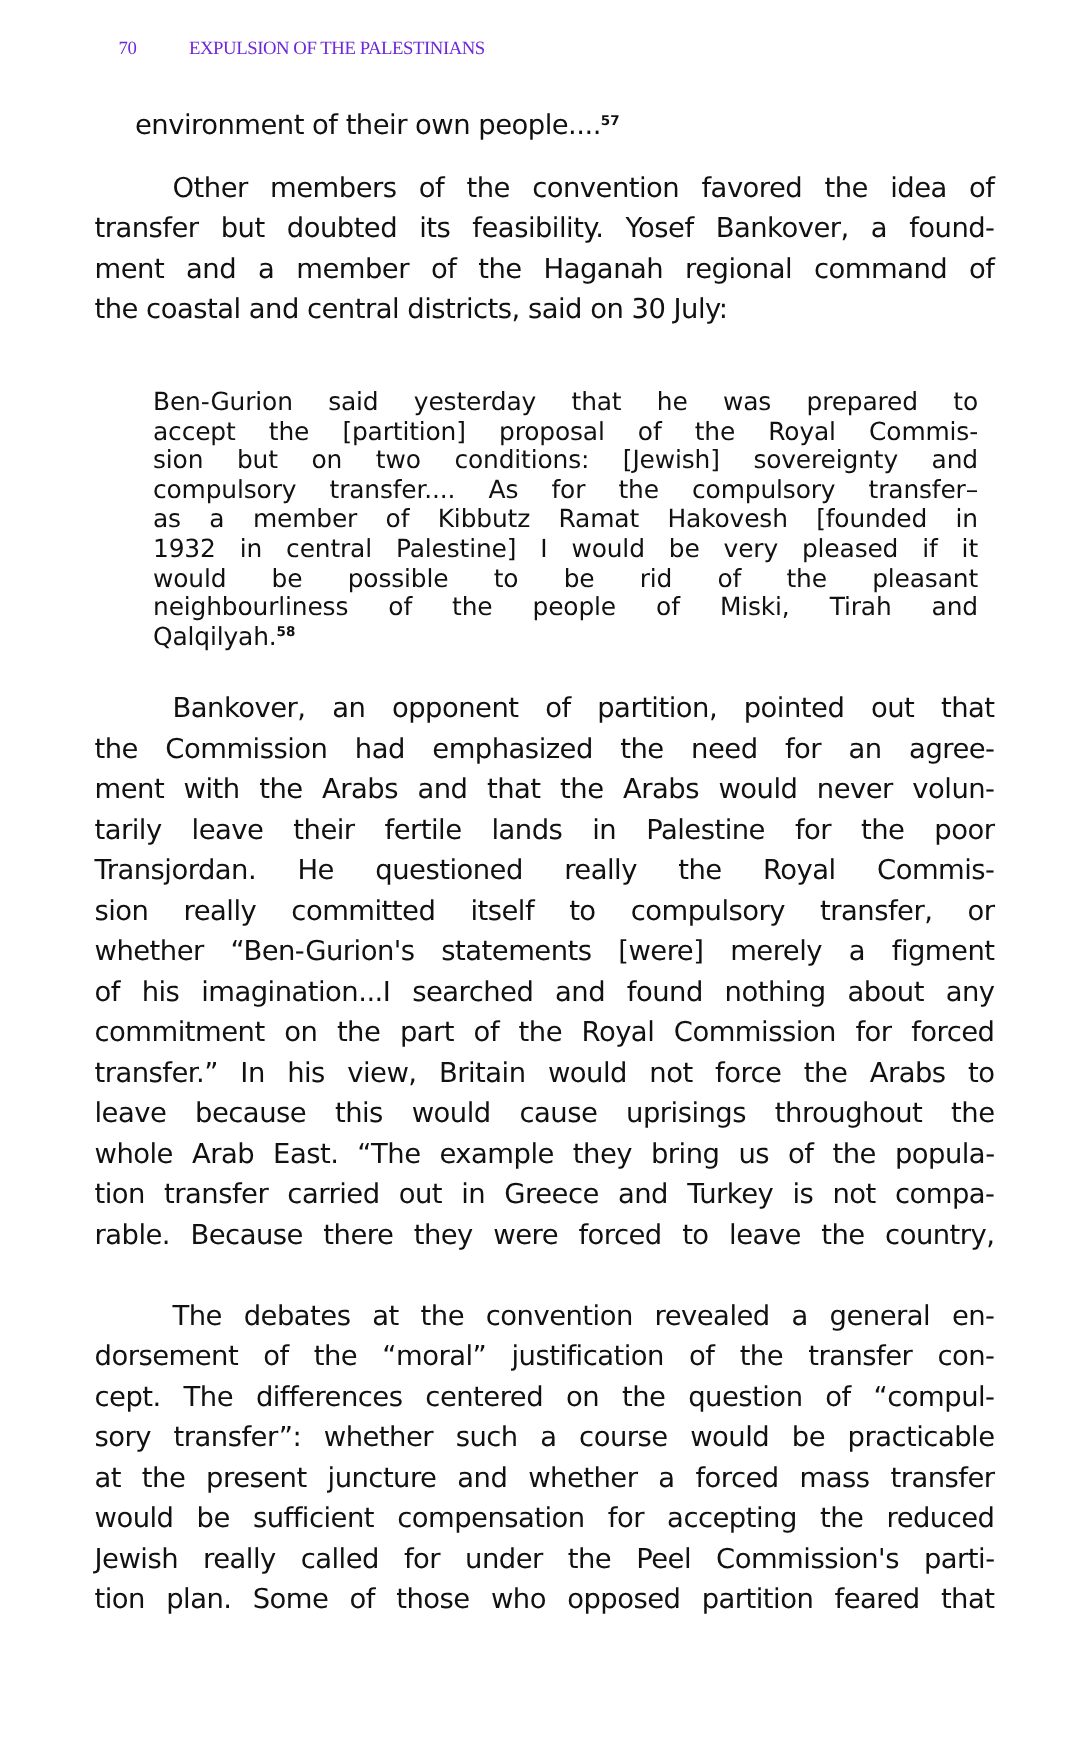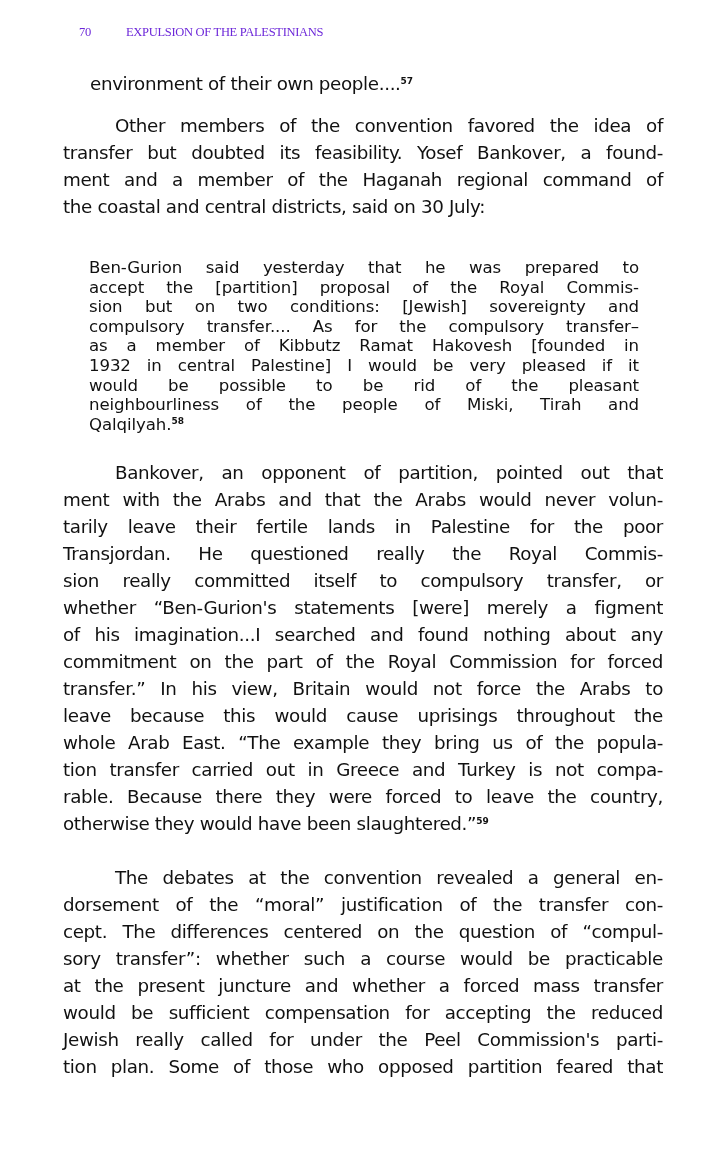--- a/index.html
+++ b/index.html
@@ -49,21 +49,21 @@
       text-align-last: left;
     }
     .line.indent {
       padding-left: 52px;
     }
     .line.cont {
       padding-left: 27px;
     }
     .quote {
       position: absolute;
-      left: 89px;
+      left: 102px;
       width: 550px;
     }
     .quote .line {
       font-size: 16.6px;
       letter-spacing: -0.1px;
       line-height: 19.6px;
       height: 19.6px;
     }
     sup.fn {
       font-size: 9px;
@@ -98,33 +98,33 @@
   <span class="line">compulsory transfer.... As for the compulsory transfer–</span>
   <span class="line">as a member of Kibbutz Ramat Hakovesh [founded in</span>
   <span class="line">1932 in central Palestine] I would be very pleased if it</span>
   <span class="line">would be possible to be rid of the pleasant</span>
   <span class="line">neighbourliness of the people of Miski, Tirah and</span>
   <span class="line last"><span>Qalqilyah.</span><sup class="fn">58</sup></span>
 </div>
 
 <div class="text-block" style="top:459px;">
   <span class="line indent">Bankover, an opponent of partition, pointed out that</span>
+  <span class="line">the Commission had emphasized the need for an agree-</span>
   <span class="line">ment with the Arabs and that the Arabs would never volun-</span>
   <span class="line">tarily leave their fertile lands in Palestine for the poor</span>
   <span class="line">Transjordan.  He questioned really the Royal Commis-</span>
   <span class="line">sion really committed itself to compulsory transfer, or</span>
   <span class="line">whether “Ben-Gurion's statements [were] merely a figment</span>
   <span class="line">of his imagination...I searched and found nothing about any</span>
   <span class="line">commitment on the part of the Royal Commission for forced</span>
   <span class="line">transfer.”  In his view, Britain would not force the Arabs to</span>
   <span class="line">leave because this would cause uprisings throughout the</span>
   <span class="line">whole Arab East. “The example they bring us of the popula-</span>
   <span class="line">tion transfer carried out in Greece and Turkey is not compa-</span>
   <span class="line">rable.  Because there they were forced to leave the country,</span>
-  <span class="line last"><span>otherwise they would have been slaughtered.”</span><sup class="fn">59</sup></span>
 </div>
 
 <div class="text-block" style="top:864px;">
   <span class="line indent">The debates at the convention revealed a general en-</span>
   <span class="line">dorsement of the “moral” justification of the transfer con-</span>
   <span class="line">cept. The differences centered on the question of “compul-</span>
   <span class="line">sory transfer”: whether such a course would be practicable</span>
   <span class="line">at the present juncture and whether a forced mass transfer</span>
   <span class="line">would be sufficient compensation for accepting the reduced</span>
   <span class="line">Jewish really called for under the Peel Commission's parti-</span>

